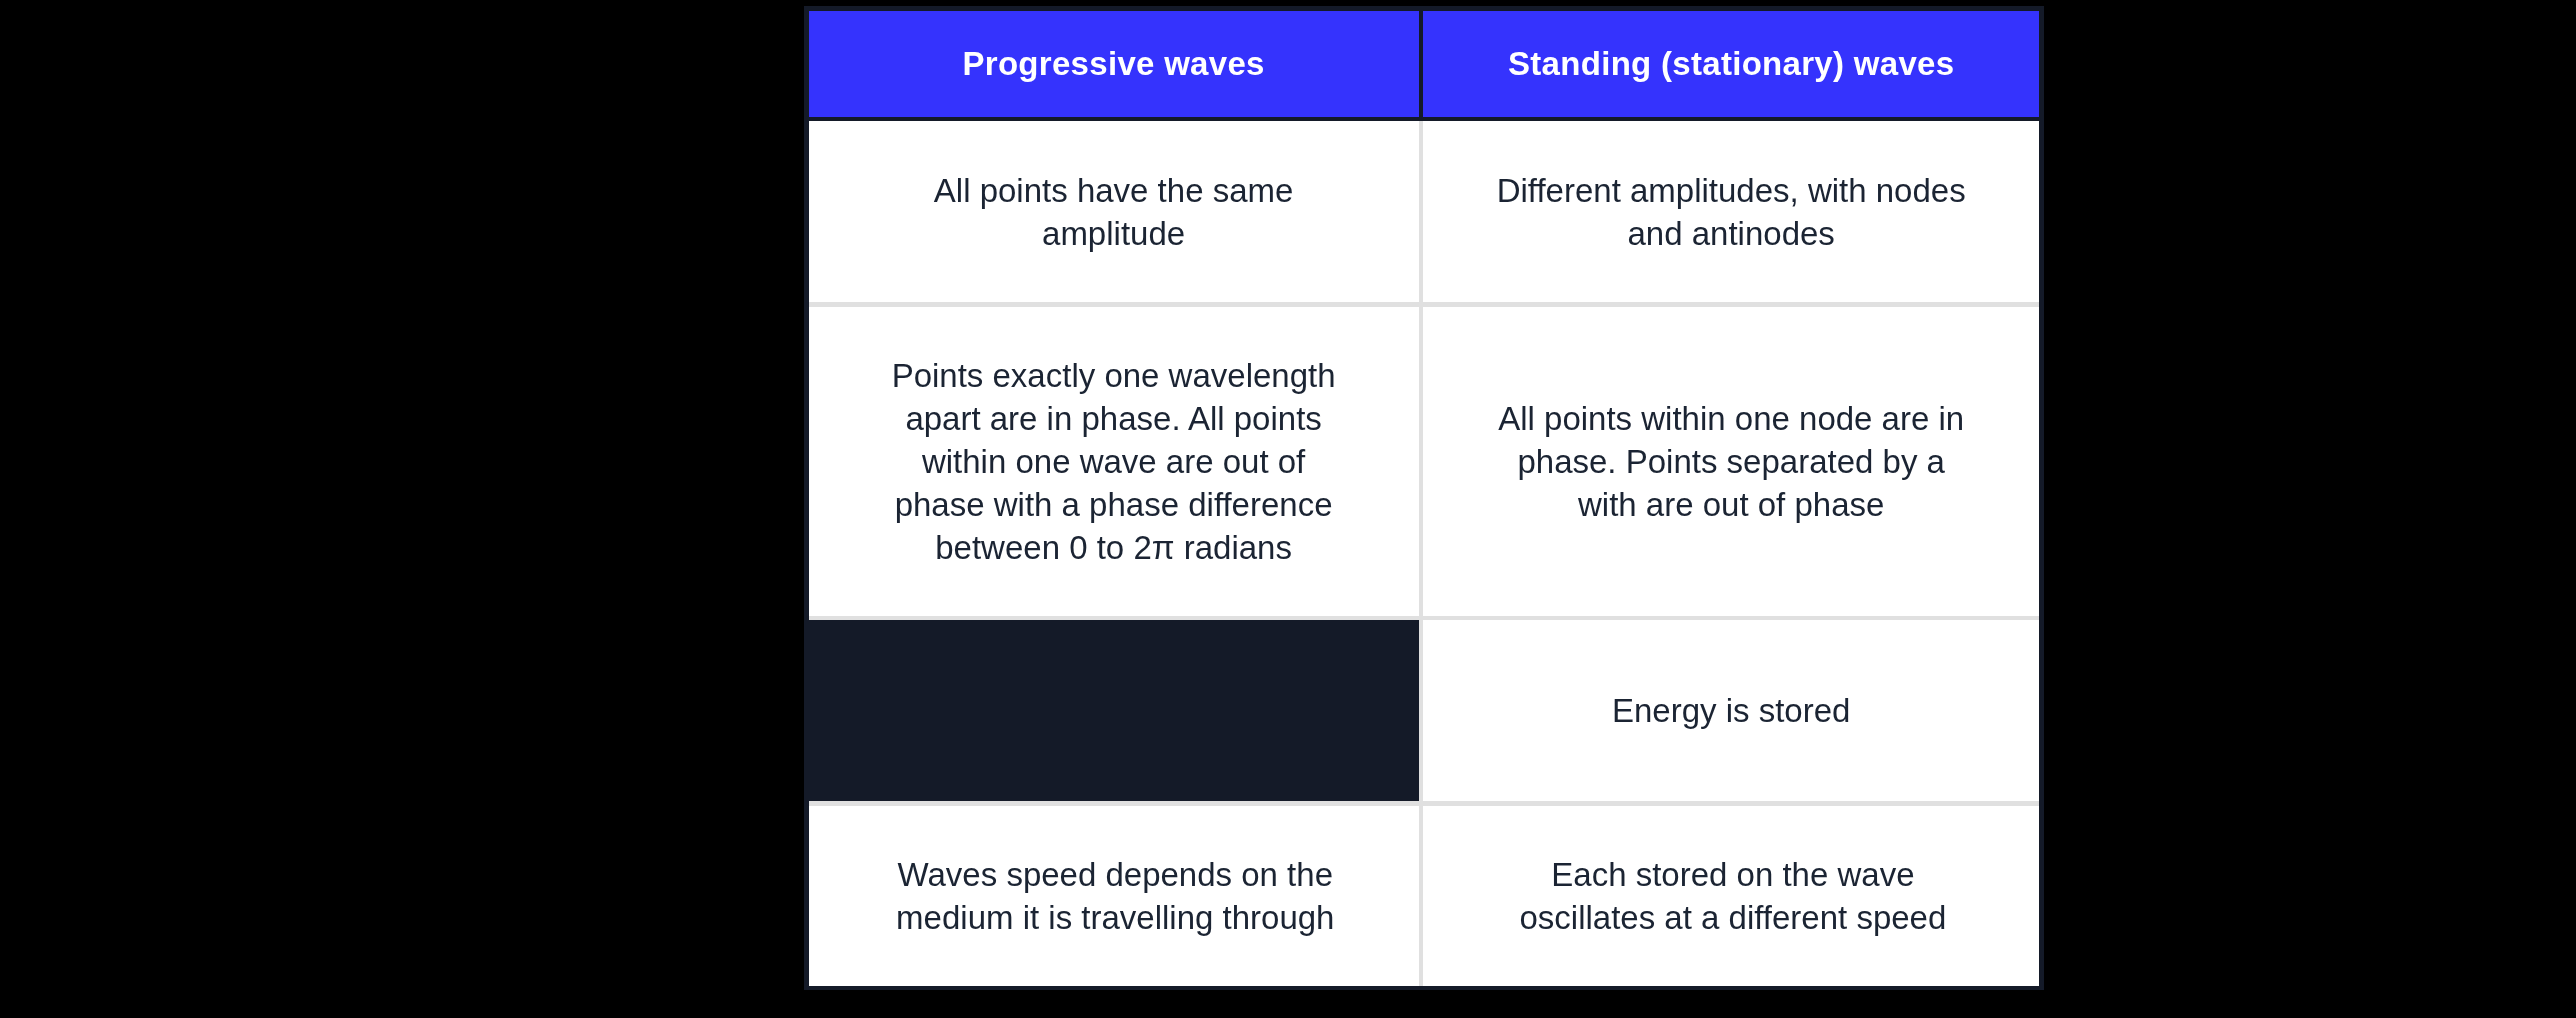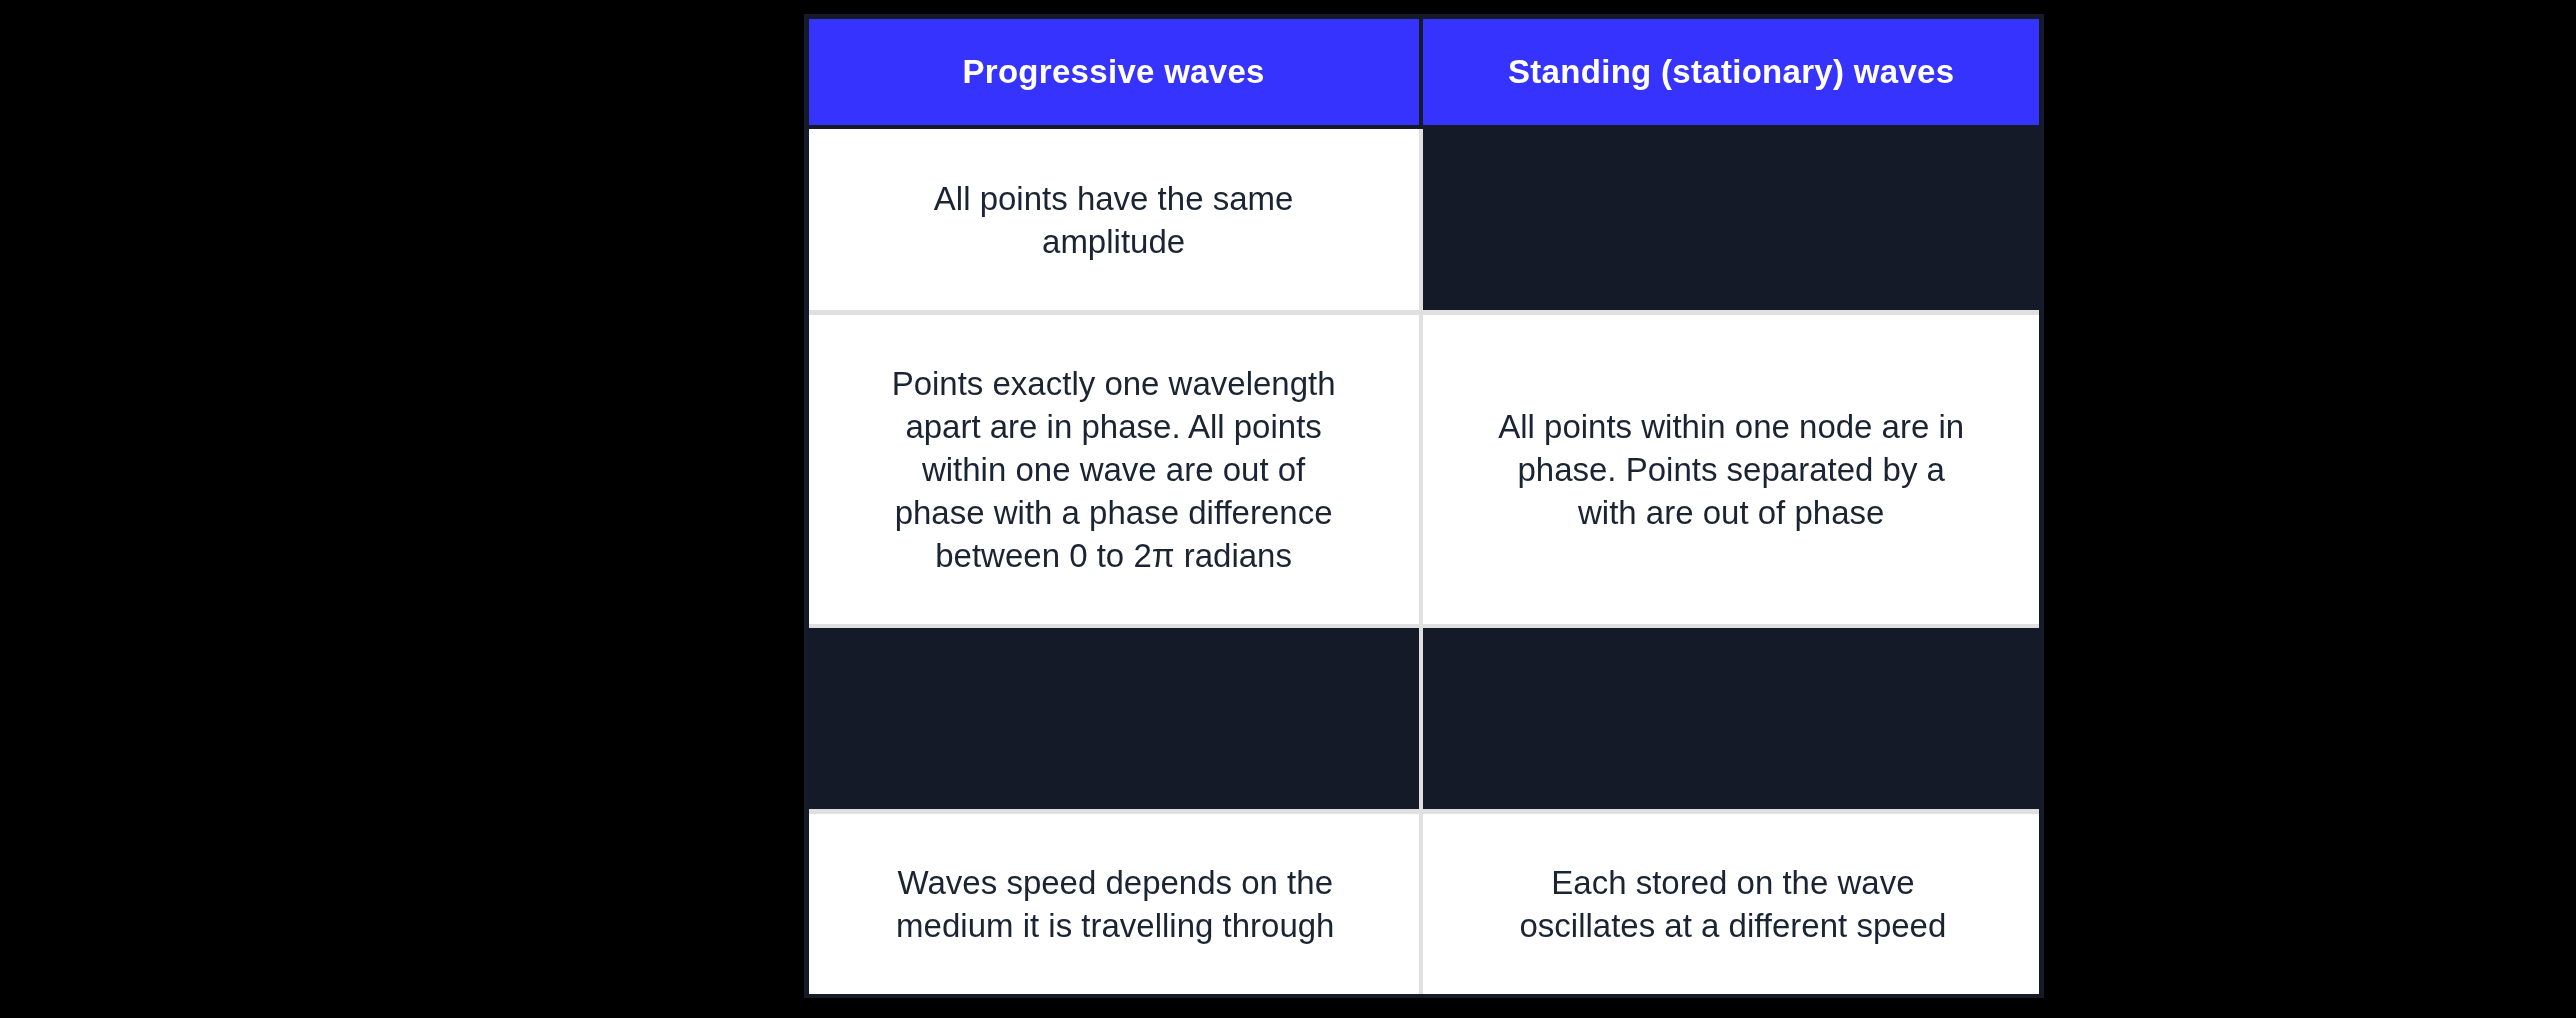--- a/index.html
+++ b/index.html
@@ -15,21 +15,21 @@
     font-family: "Liberation Sans", sans-serif;
   }
   .stage {
     position: absolute;
     inset: 0;
     background: var(--page-bg, #000000);
   }
   .table-grid {
     position: absolute;
     left: 804px;
-    top: 14px;
+    top: 6px;
     width: 1240px;
     height: 984px;
     box-sizing: border-box;
     background: var(--border-dark, #141a28); 
     padding: 4.6px;
     display: grid;
     grid-template-columns: 610px 4.6px 616px;
     grid-template-rows: 106px 4.6px 181px 4.6px 309px 4.6px 181px 4.6px 180px;
   }
   .cell {
@@ -74,34 +74,37 @@
 <div class="stage">
   <div class="table-grid">
 
     <div class="cell header r1 c1">Progressive waves</div>
     <div class="vdiv dark r1 c2"></div>
     <div class="cell r3 c1">All points have the same
 amplitude</div>
 
     <div class="cell header r1 c3">Standing (stationary) waves</div>
     <div class="vdiv r3 c2"></div>
+    <div class="cell r3 c3">Different amplitudes, with nodes
+and antinodes</div>
     <div class="hline r4"></div>
 
     <div class="cell r5 c1">Points exactly one wavelength
 apart are in phase. All points
 within one wave are out of
 phase with a phase difference
 between 0 to 2π radians</div>
     <div class="vdiv r5 c2"></div>
     <div class="cell r5 c3">All points within one node are in
 phase. Points separated by a
 with are out of phase</div>
     <div class="hline r6"></div>
 
     <div class="vdiv r7 c2"></div>
+    <div class="cell r7 c3">Energy is stored</div>
     <div class="hline r8"></div>
 
     <div class="cell r9 c1">Waves speed depends on the
 medium it is travelling through</div>
     <div class="vdiv r9 c2"></div>
     <div class="cell r9 c3">Each stored on the wave
 oscillates at a different speed</div>
 
   </div>
 </div>

